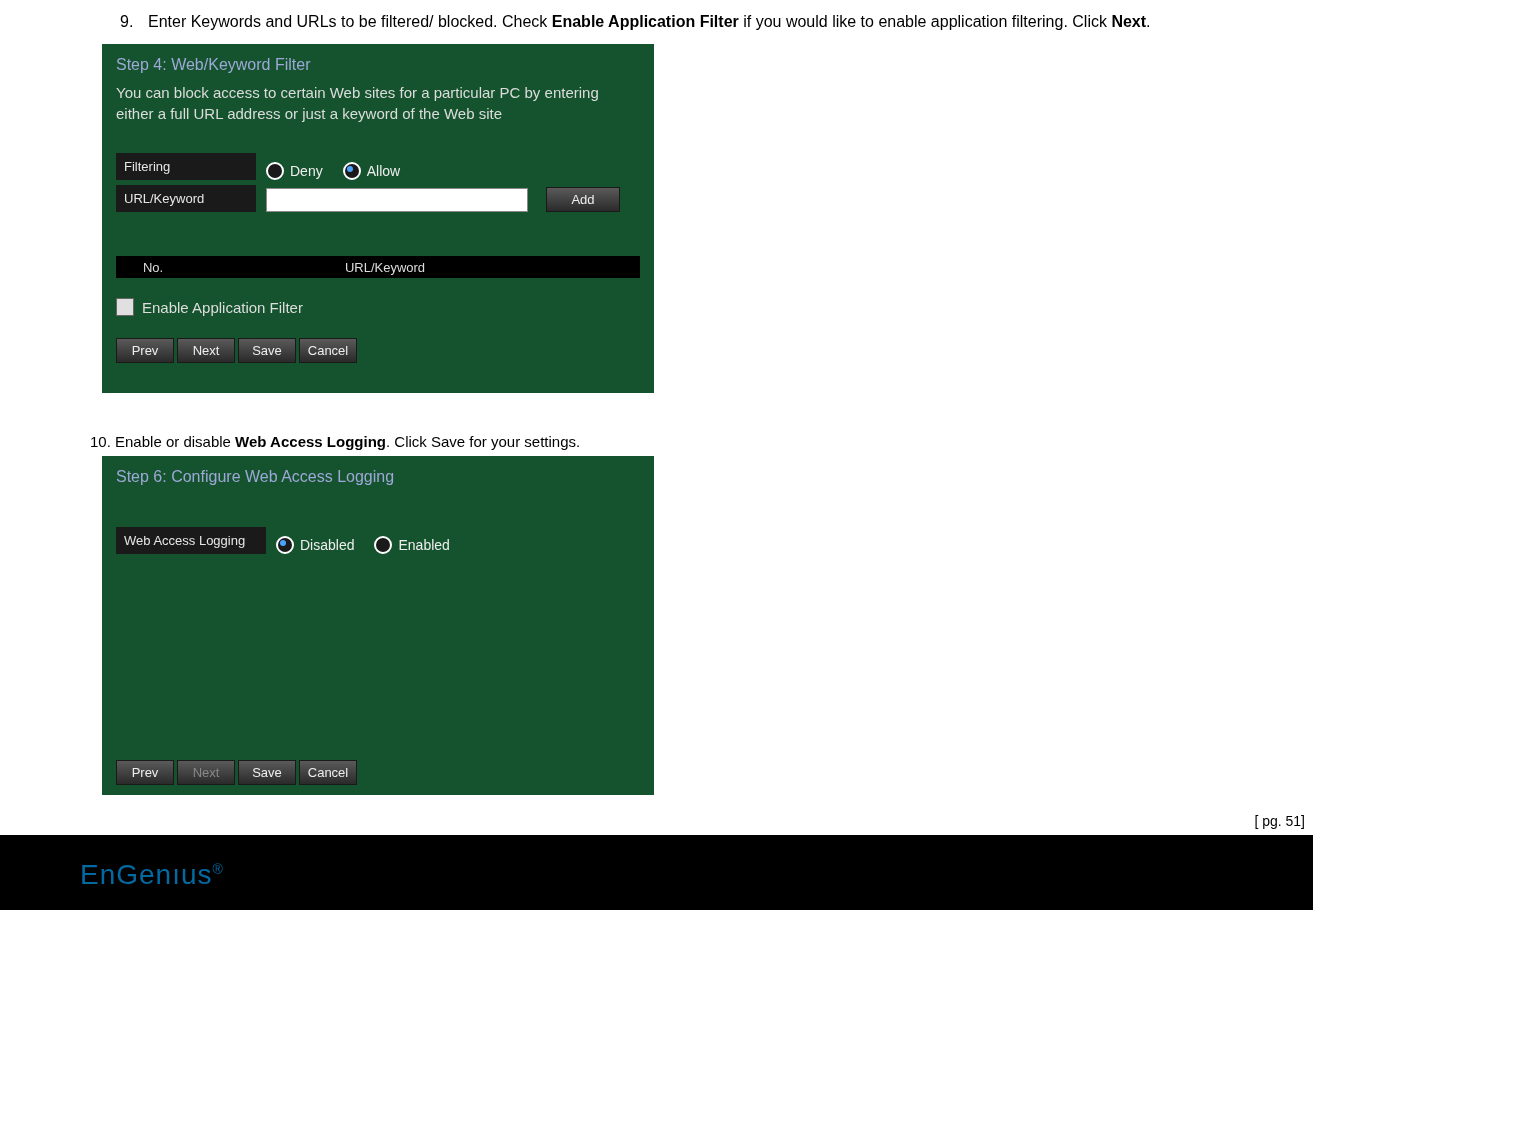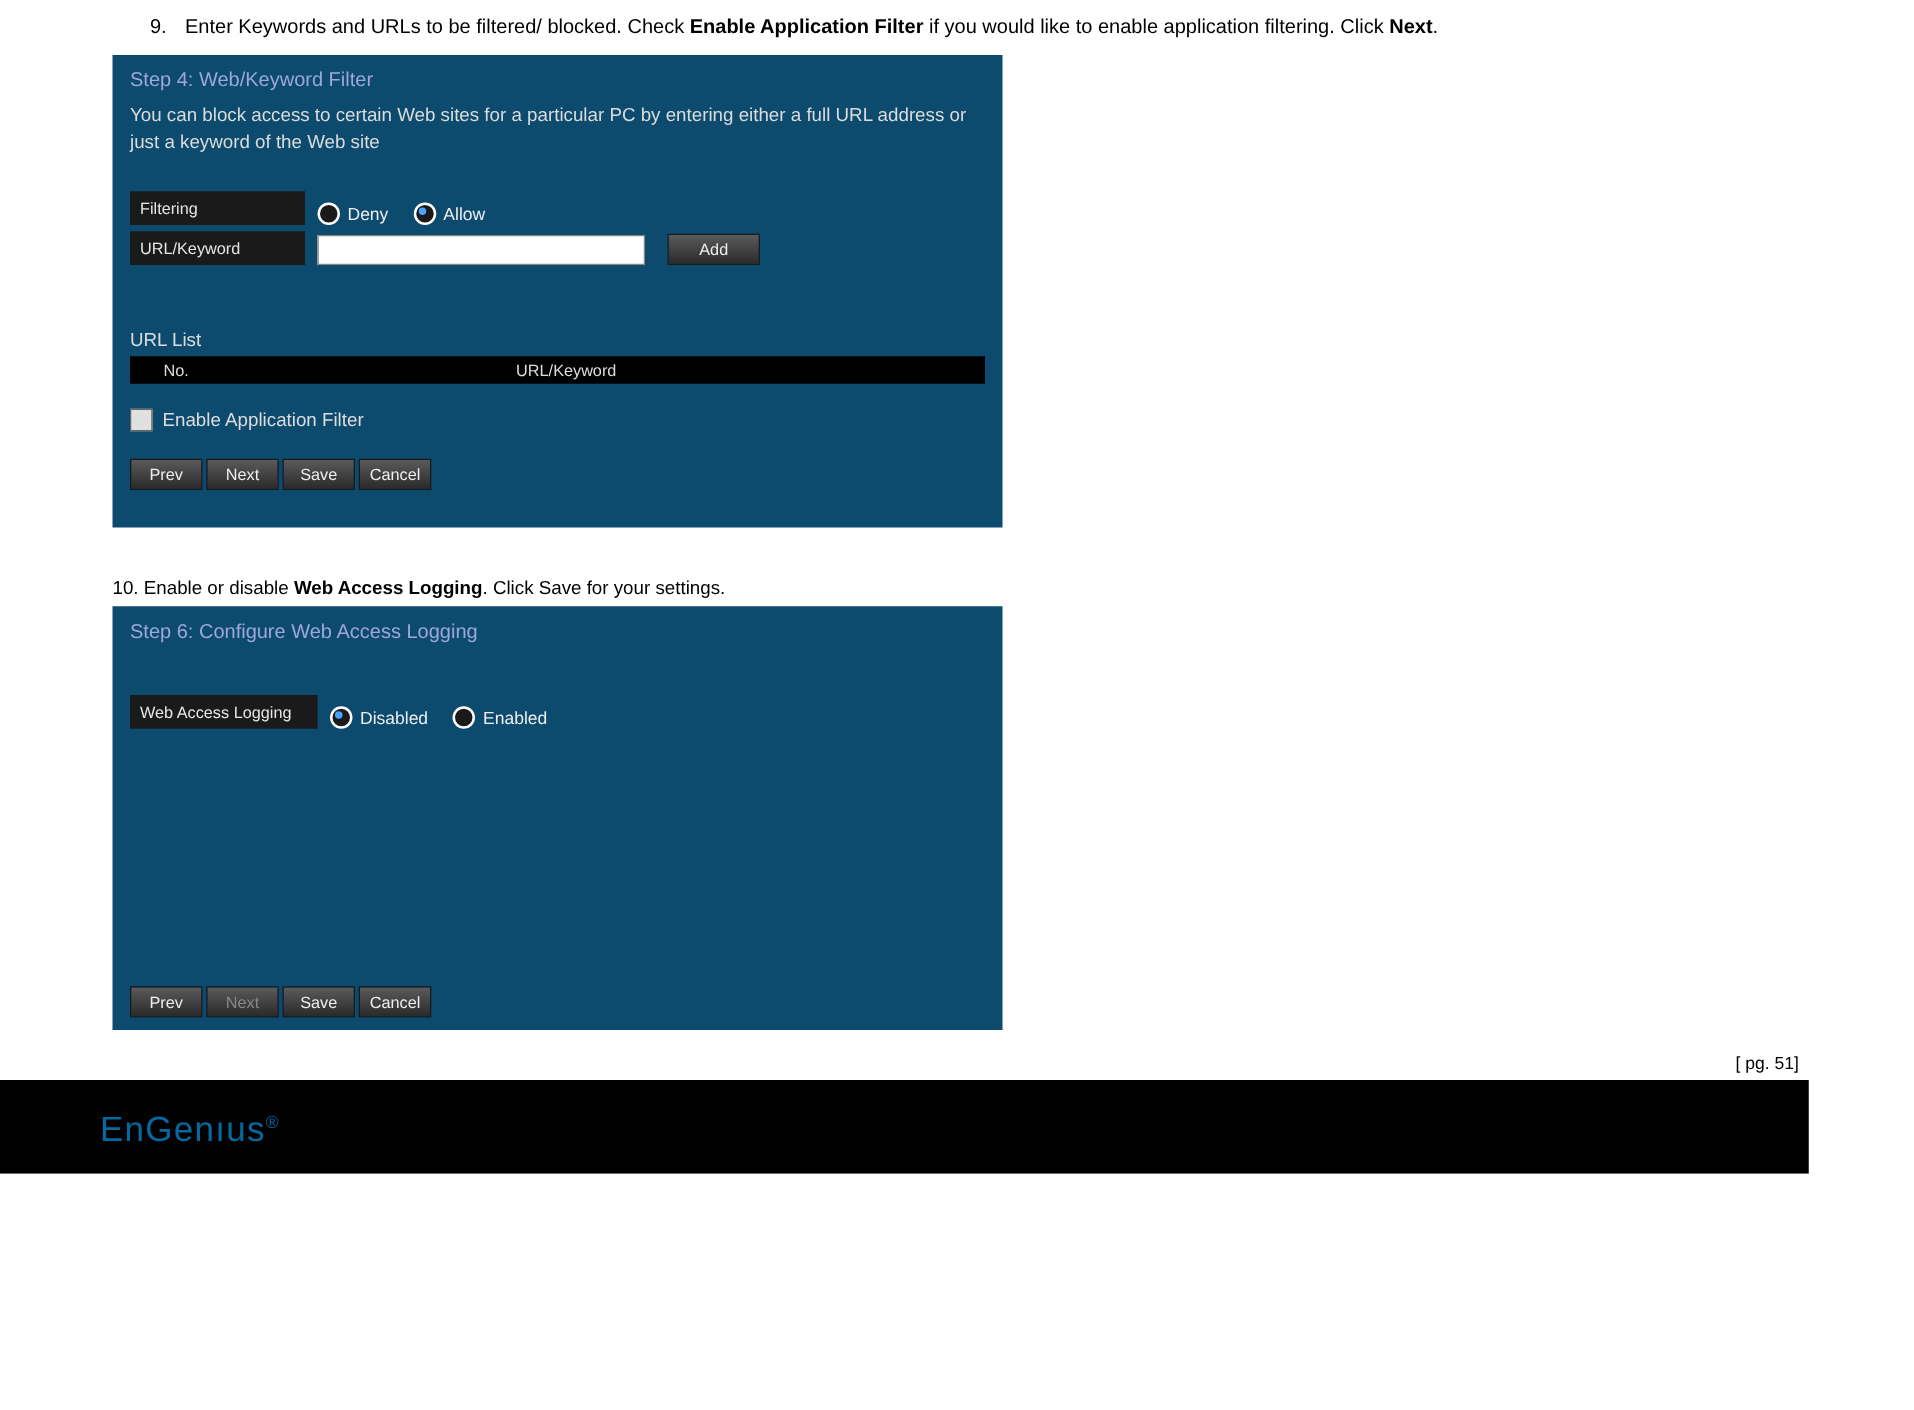--- a/index.html
+++ b/index.html
@@ -22,23 +22,23 @@
     color: #000;
   }
   .instruction b {
     font-weight: bold;
   }
   .step-num {
     display: inline-block;
     width: 28px;
   }
   .panel {
-    width: 712px;
-    background: #0c4a6e;
-    margin: 0 0 40px 0;
+    width: 552px;
+    background: #14532d;
+    margin: 0 0 40px 12px;
     position: relative;
   }
   .panel-inner {
     padding: 12px 14px 30px 14px;
   }
   .panel-title {
     color: #9ea8d8;
     font-size: 16px;
     margin-bottom: 8px;
   }
@@ -186,21 +186,21 @@
   .panel2 .panel-inner {
     padding: 12px 14px 10px 14px;
   }
   .panel2 .panel-title {
     margin-bottom: 40px;
   }
   .spacer-bottom {
     height: 180px;
   }
   .footer {
-    width: 1447px;
+    width: 1313px;
     background: #000;
     height: 75px;
     position: relative;
   }
   .page-num {
     position: absolute;
     right: 8px;
     top: -22px;
     font-size: 14px;
     color: #000;
@@ -248,21 +248,20 @@
       <div class="form-row">
         <div class="form-label-cell">URL/Keyword</div>
         <div class="form-value-cell">
           <div class="text-input"></div>
           <div class="btn add-btn">Add</div>
         </div>
       </div>
 
       <div class="section-gap"></div>
 
-      <div class="url-list-label">URL List</div>
       <div class="url-table-header">
         <div class="col-no">No.</div>
         <div class="col-url">URL/Keyword</div>
         <div class="col-del"></div>
       </div>
 
       <div class="app-filter-row">
         <span class="checkbox"></span>
         <span>Enable Application Filter</span>
       </div>

